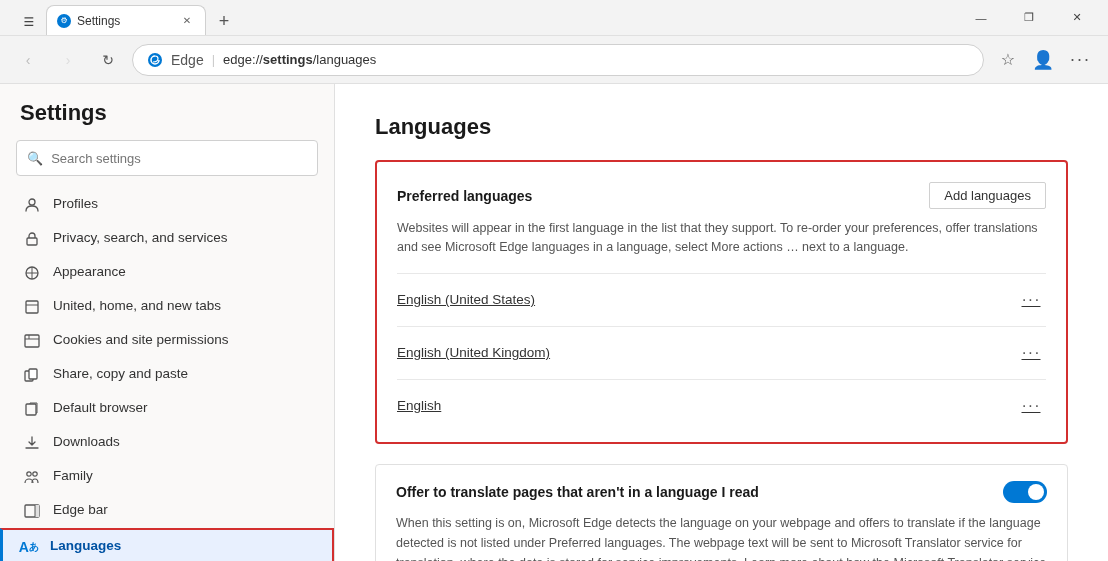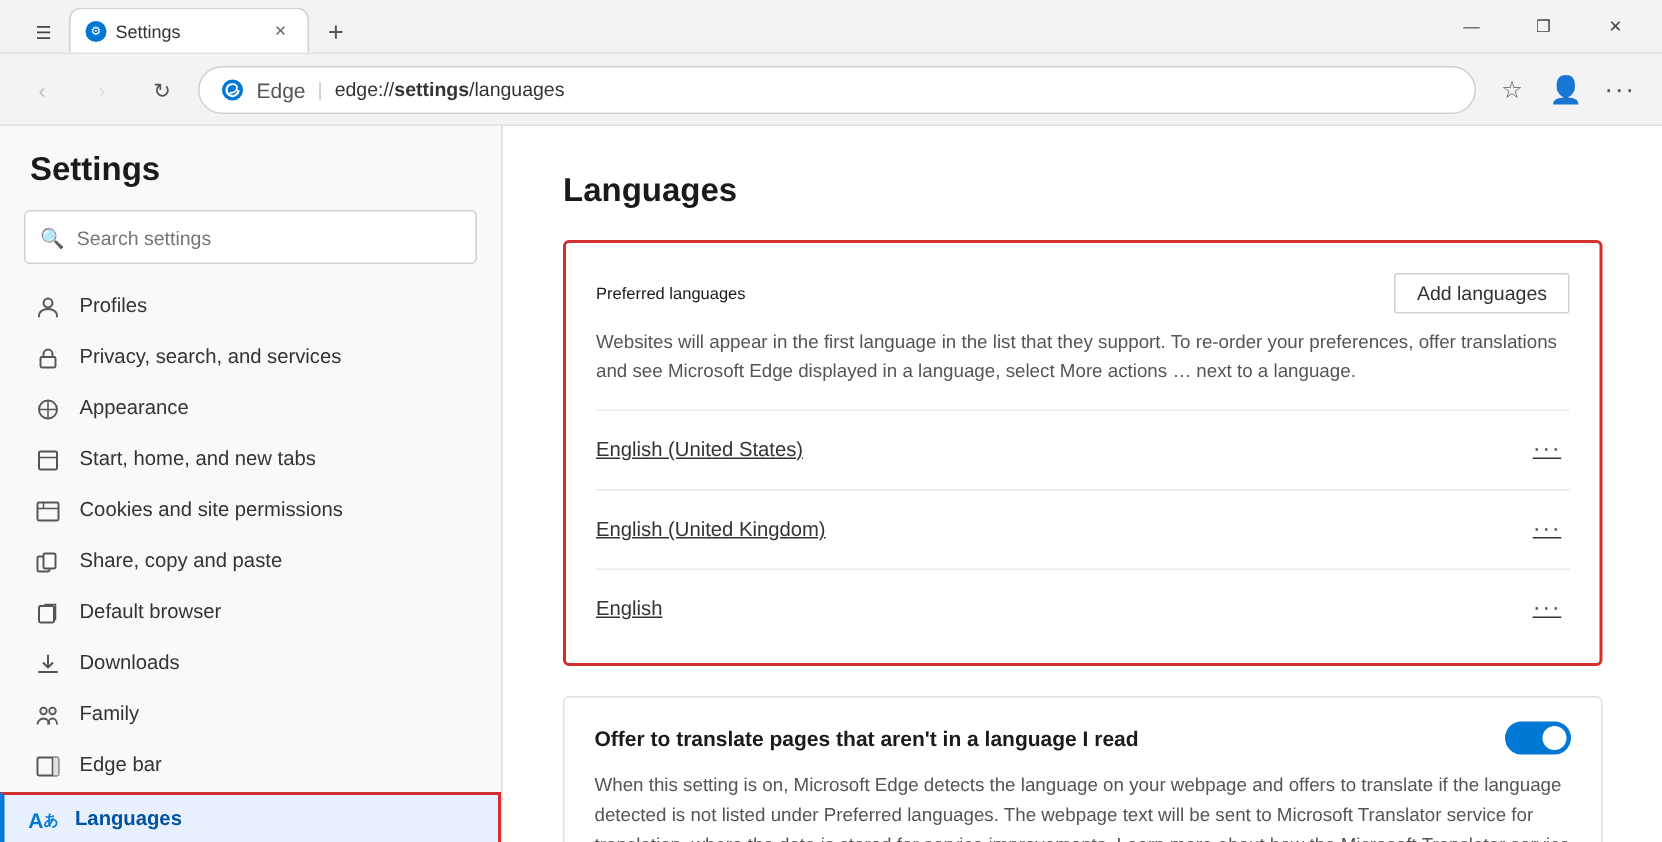--- a/index.html
+++ b/index.html
@@ -247,22 +247,22 @@
     .section-inner {
       padding: 20px 20px 0 20px;
     }
     .section-header {
       display: flex;
       align-items: center;
       justify-content: space-between;
       margin-bottom: 10px;
     }
     .section-title {
-      font-size: 11px;
-      font-weight: 400;
+      font-size: 14px;
+      font-weight: 700;
       color: #1a1a1a;
     }
     .add-btn {
       border: 1px solid #d0d0d0;
       background: white;
       padding: 5px 14px;
       border-radius: 2px;
       font-size: 13px;
       cursor: pointer;
       color: #333;
@@ -431,21 +431,21 @@
       <span>Appearance</span>
     </div>
 
     <div class="sidebar-item">
       <span class="sidebar-icon">
         <svg width="16" height="16" viewBox="0 0 16 16" fill="none">
             <rect x="2" y="2" width="12" height="12" rx="1" stroke="#555" stroke-width="1.3"></rect>
             <line x1="2" y1="6" x2="14" y2="6" stroke="#555" stroke-width="1"></line>
           </svg>
       </span>
-      <span>Start, home, and new tabs</span>
+      <span>United, home, and new tabs</span>
     </div>
 
     <div class="sidebar-item">
       <span class="sidebar-icon">
         <svg width="16" height="16" viewBox="0 0 16 16" fill="none">
             <rect x="1" y="2" width="14" height="12" rx="1" stroke="#555" stroke-width="1.3"></rect>
             <line x1="1" y1="6" x2="15" y2="6" stroke="#555" stroke-width="1"></line>
             <line x1="5" y1="2" x2="5" y2="6" stroke="#555" stroke-width="1"></line>
           </svg>
       </span>
@@ -514,21 +514,21 @@
 
   <div class="content">
     <div class="page-title">Languages</div>
 
     <div class="section-bordered">
       <div class="section-inner">
         <div class="section-header">
           <span class="section-title">Preferred languages</span>
           <button class="add-btn">Add languages</button>
         </div>
-        <div class="section-desc">Websites will appear in the first language in the list that they support. To re-order your preferences, offer translations and see Microsoft Edge displayed in a language, select More actions … next to a language.</div>
+        <div class="section-desc">Websites will appear in the first language in the list that they support. To re-order your preferences, offer translations and see Microsoft Edge languages in a language, select More actions … next to a language.</div>
       </div>
 
       <div style="padding: 0 20px;">
         <div class="lang-item">
           <span class="lang-name">English (United States)</span>
           <div class="more-btn">···</div>
         </div>
         <div class="lang-item">
           <span class="lang-name">English (United Kingdom)</span>
           <div class="more-btn">···</div>

